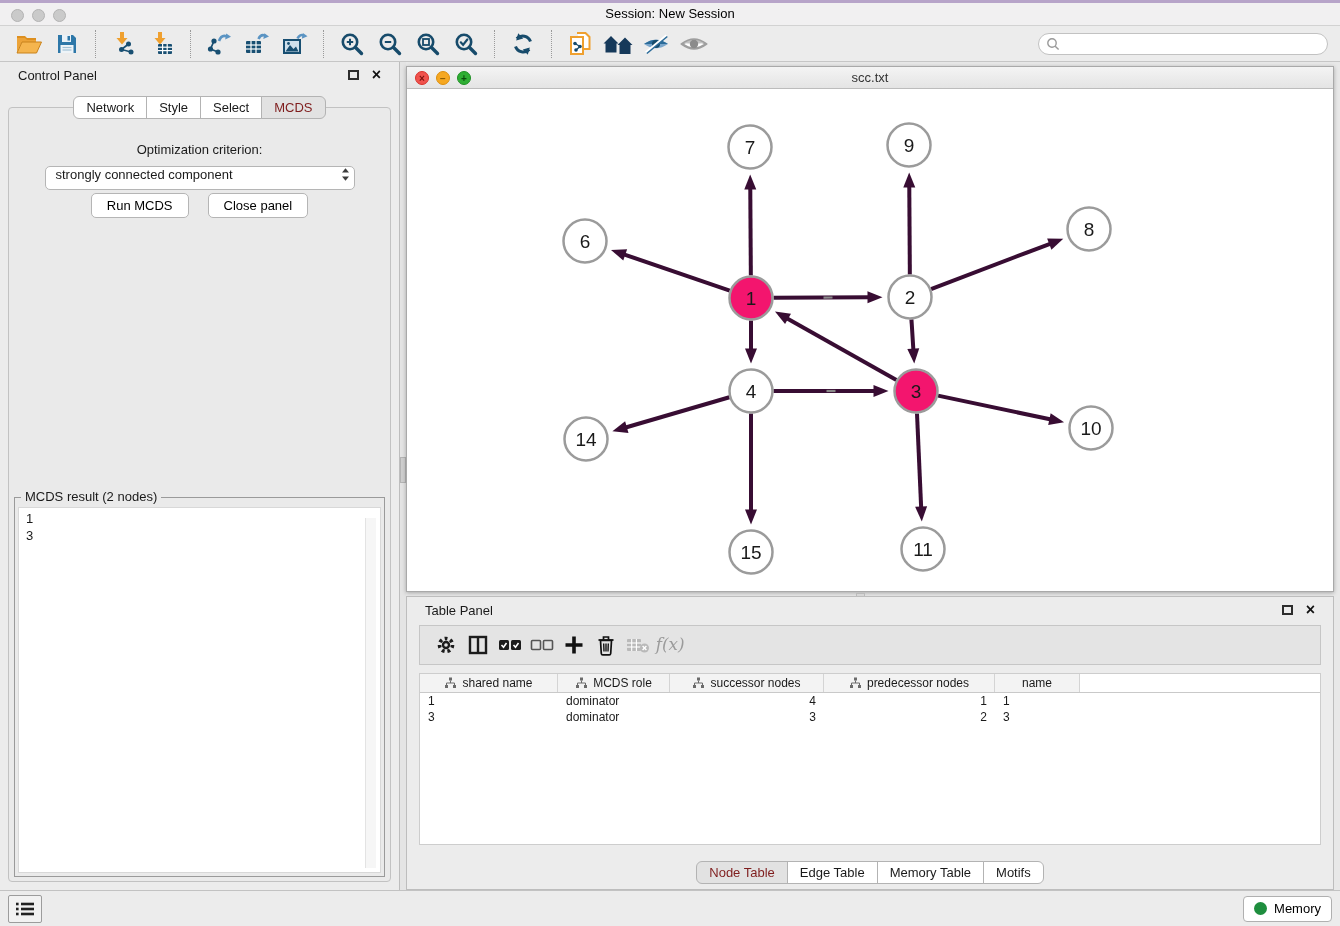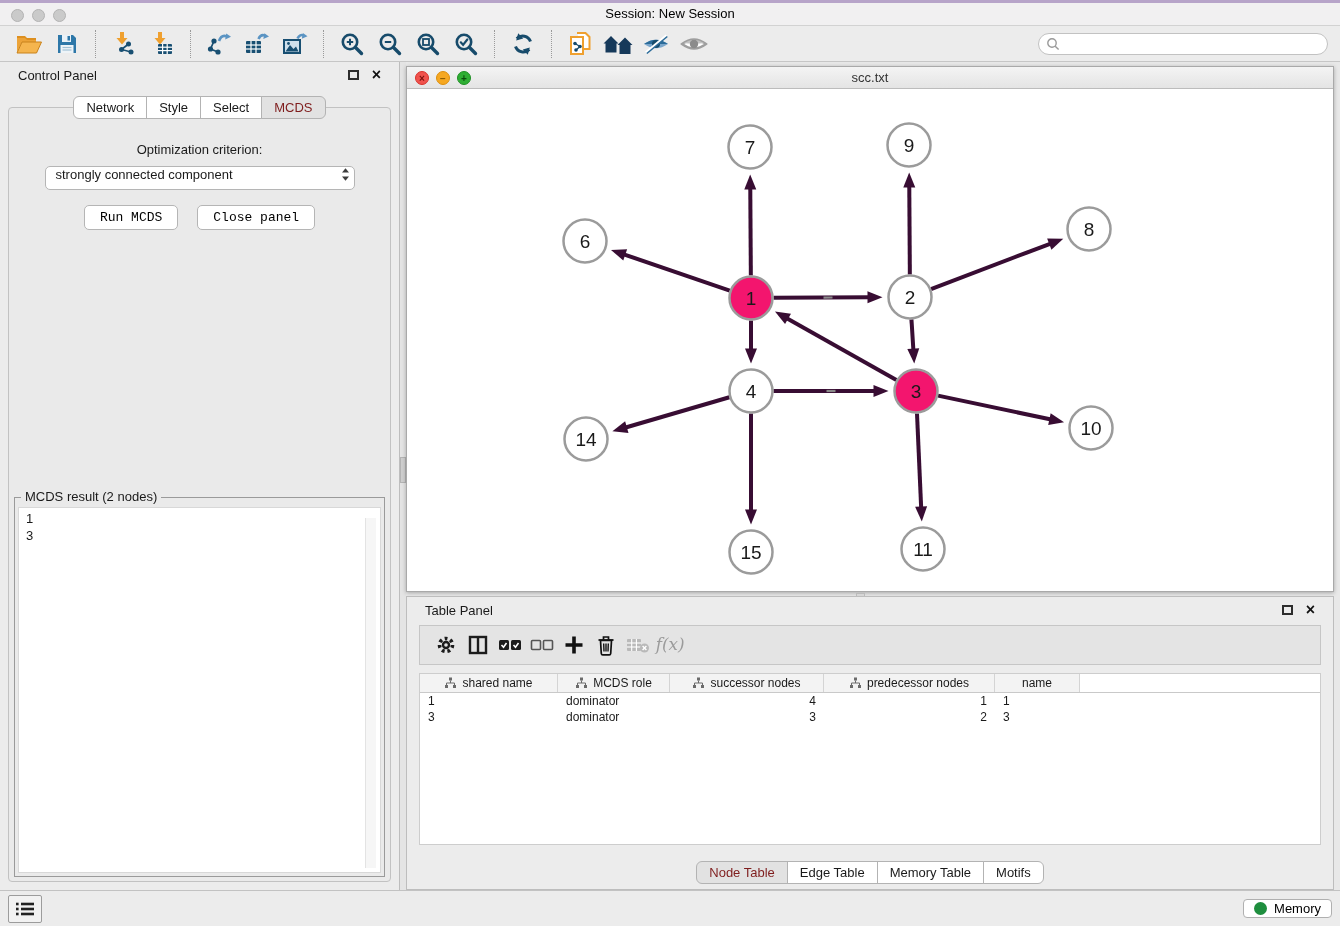--- a/index.html
+++ b/index.html
@@ -60,21 +60,21 @@
     border:1px solid #c2c2c2; border-radius:4px; background:#eaeaea;
     display:flex; flex-direction:column; align-items:center;
   }
   #opt-label { margin-top:22px; font-size:13px; }
   #criterion-select {
     margin-top:9px; width:310px; height:24px; background:#fff;
     border:1px solid #b5b5b5; border-radius:5px;
     display:flex; padding:0 4px 0 10px; font-size:13px; cursor:pointer;
   }
   #criterion-select .chev { margin-left:auto; display:flex; }
-  .btn-row { margin-top:15px; display:flex; gap:19px;font-family:Liberation Mono, monospace; }
+  .btn-row { margin-top:3px; display:flex; gap:19px; }
   .push-btn {
     background:#fff; border:1px solid #b5b5b5; border-radius:5px;
     font-size:13px; padding:4px 15px; cursor:pointer; font-family:inherit;
   }
   #result-fieldset {
     margin:4px; margin-top:auto; width:calc(100% - 10px); height:380px;
     border:1px solid #9a9a9a; position:relative; background:#eaeaea;
   }
   #result-legend {
     position:absolute; top:-9px; left:6px; background:#eaeaea;
@@ -148,21 +148,21 @@
   #status-bar {
     position:absolute; left:0; right:0; bottom:0; height:36px;
     background:#ececec; border-top:1px solid #c2c2c2;
     display:flex; align-items:center; padding:0 8px;
   }
   #list-btn {
     width:34px; height:28px; border:1px solid #9c9c9c; background:#f2f2f2;
     display:flex; align-items:center; justify-content:center; border-radius:2px; cursor:pointer;
   }
   #memory-btn {
-    margin-left:auto; height:19px; border:1px solid #b0b0b0; background:#fff;
+    margin-left:auto; height:26px; border:1px solid #b0b0b0; background:#fff;
     border-radius:4px; display:flex; align-items:center; gap:7px;
     padding:0 10px; font-size:13px; cursor:pointer; font-family:inherit;
   }
   #memory-dot { width:13px; height:13px; border-radius:50%; }
 </style>
 </head>
 <body>
 
 <div id="titlebar">
   <div class="traffic">

